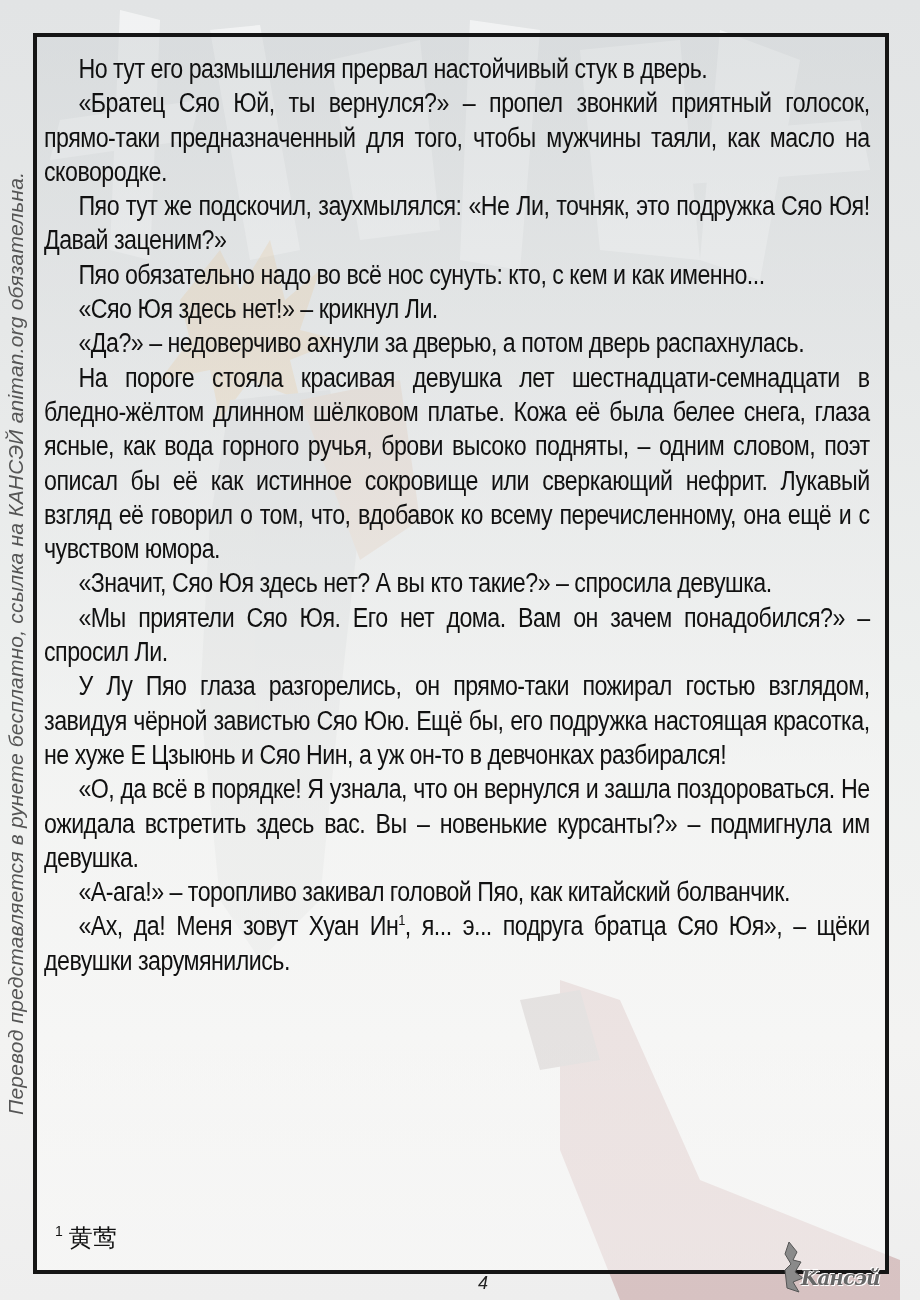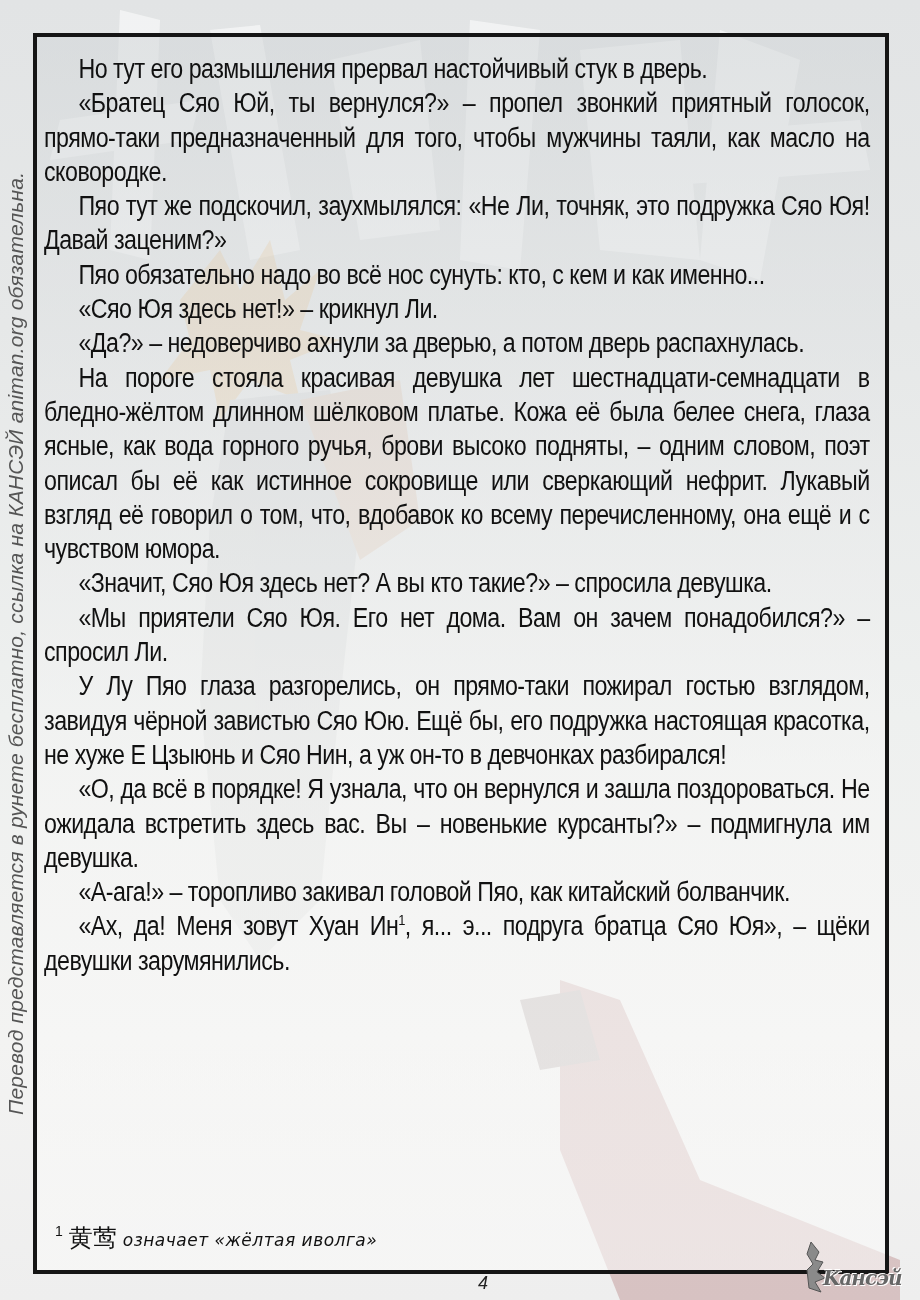--- a/index.html
+++ b/index.html
@@ -34,21 +34,21 @@
   .footnote .hanzi { font-family:Liberation Serif, serif; font-size:24px; }
   .footnote .gloss { font-style:italic; font-family:"DejaVu Sans", sans-serif; font-size:17px; letter-spacing:0.5px; }
   .side-note {
     position:absolute; left:4px; top:1115px; width:900px;
     transform: rotate(-90deg); transform-origin:left top;
     font-size:21px; font-style:italic; color:#555; white-space:nowrap;
     letter-spacing:0.2px;
   }
   .page-number { position:absolute; left:478px; top:1273px; font-size:18px; font-style:italic; color:#222; }
   .logo {
-    position:absolute; left:803px; top:1240px; width:80px; height:55px;
+    position:absolute; left:781px; top:1240px; width:80px; height:55px;
   }
   .logo-text { position:absolute; left:20px; top:26px; font-size:20px; font-style:italic; font-weight:bold; color:#666; letter-spacing:-1px;
     text-shadow: 1px 1px 0 #fff, -1px -1px 0 #fff; font-family:"DejaVu Serif", serif; }
 </style>
 </head>
 <body>
 
 <svg class="bg-art" width="920" height="1300" viewBox="0 0 920 1300">
 
   <g fill="#ffffff" opacity="0.55">
@@ -87,21 +87,20 @@
   <p class="para indent">«Мы приятели Сяо Юя. Его нет дома. Вам он зачем понадобился?» – спросил Ли.</p>
   <p class="para indent">У Лу Пяо глаза разгорелись, он прямо-таки пожирал гостью взглядом, завидуя чёрной завистью Сяо Юю. Ещё бы, его подружка настоящая красотка, не хуже Е Цзыюнь и Сяо Нин, а уж он-то в девчонках разбирался!</p>
   <p class="para indent">«О, да всё в порядке! Я узнала, что он вернулся и зашла поздороваться. Не ожидала встретить здесь вас. Вы – новенькие курсанты?» – подмигнула им девушка.</p>
   <p class="para indent">«А-ага!» – торопливо закивал головой Пяо, как китайский болванчик.</p>
   <p class="para indent"><span>«Ах, да! Меня зовут Хуан Ин</span><span class="fn-ref">1</span><span>, я... э... подруга братца Сяо Юя», – щёки девушки зарумянились.</span></p>
 </div>
 
 <div class="footnote">
   <span class="num">1</span>
   <span class="hanzi">黄莺</span>
-  <span class="gloss">означает «жёлтая иволга»</span>
 </div>
 
 <div class="side-note">Перевод представляется в рунете бесплатно, ссылка на КАНСЭЙ animan.org обязательна.</div>
 
 <div class="page-number">4</div>
 
 <div class="logo">
   <svg width="40" height="55" viewBox="0 0 40 55">
     <path d="M8 2 L16 12 L12 20 L20 22 L14 32 L22 38 L12 42 L18 52 L6 48 L4 30 L10 24 L4 14 Z" fill="#8a8a8a" stroke="#555" stroke-width="1"></path>
   </svg>

